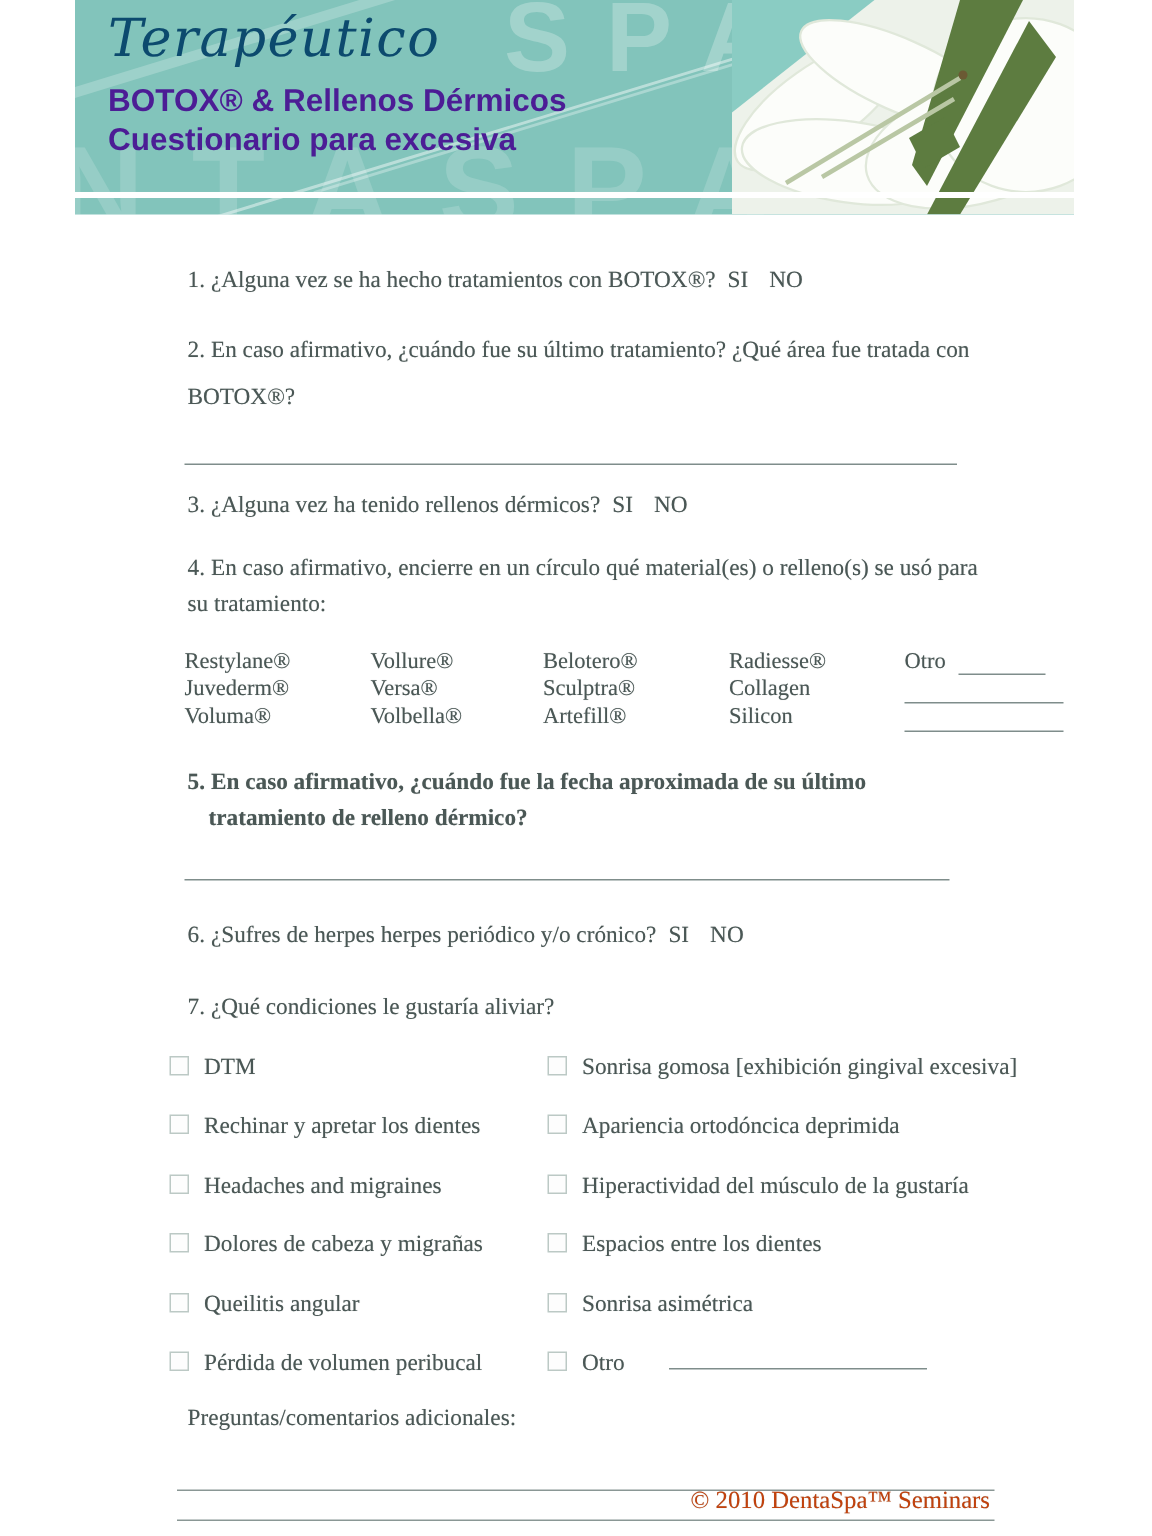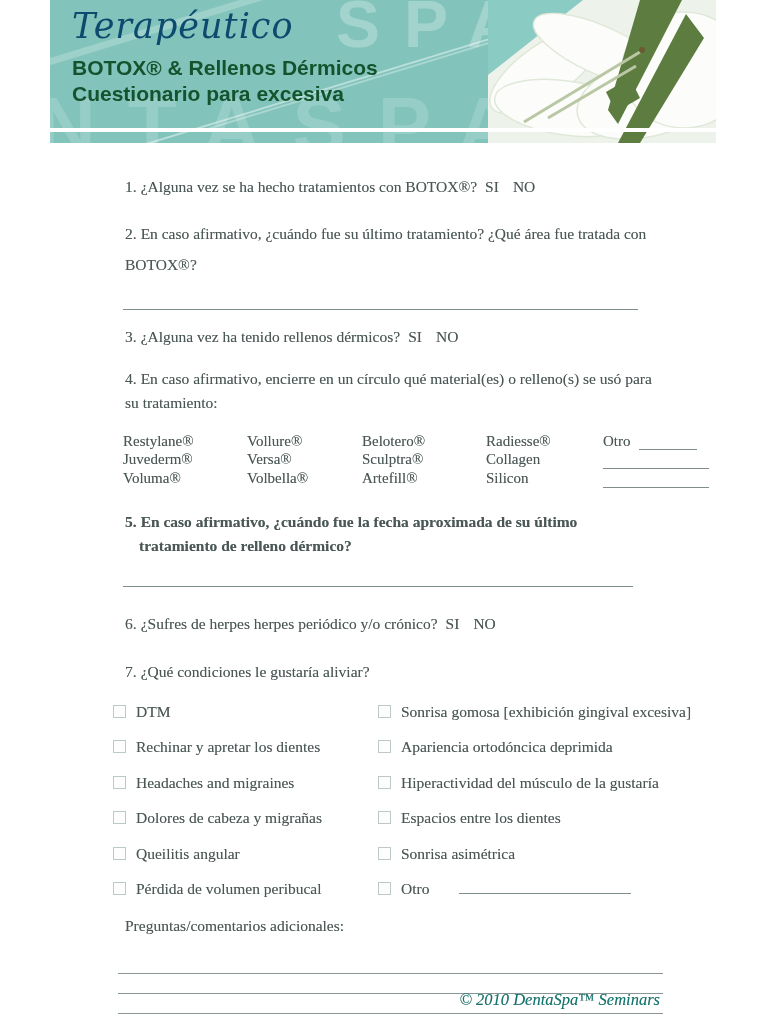--- a/index.html
+++ b/index.html
@@ -28,21 +28,21 @@
   .s2 { width: 420px; left: 150px; top: 66px; height: 1.5px; background: rgba(255,255,255,0.32); }
   .s3 { width: 330px; left: -60px; top: 26px; height: 7px; background: rgba(255,255,255,0.22); }
 
   .banner-text { position: absolute; left: 22px; top: 6px; z-index: 4; }
   .script-title {
     font-family: "DejaVu Serif", serif; font-style: italic;
     font-size: 35px; color: #0c4a6e; letter-spacing: 1px;
   }
   .banner-title, .banner-subtitle {
     font-family: "Liberation Sans", sans-serif; font-weight: bold;
-    font-size: 21px; color: #14532d; line-height: 1.25;
+    font-size: 21px; color: #4c1d95; line-height: 1.25;
   }
   .banner-title { margin-top: 9px; }
 
   .photo { position: absolute; right: 0; top: 0; width: 228px; height: 143px; z-index: 3; }
   .white-line { position: absolute; left: 0; top: 128px; width: 100%; height: 4px; background: #ffffff; z-index: 6; }
 
   
   .content {
     position: absolute; left: 108px; top: 162px; width: 572px;
     font-size: 15.5px; line-height: 1.45;
@@ -72,41 +72,40 @@
   }
   .filler-col div { white-space: nowrap; }
   .other-col .other-row { display: flex; align-items: flex-end; }
   .other-label { margin-right: 8px; }
   .other-line-1 { width: 58px; border-bottom: 1px solid #7f8d8b; height: 13px; }
   .other-line-2 { width: 106px; border-bottom: 1px solid #7f8d8b; height: 15px; margin-top: 3px; }
 
   
   .cb-grid {
     display: grid; grid-template-columns: 252px 1fr;
-    column-gap: 0; row-gap: 17px; margin-top: 12px; gap: 13px;
+    column-gap: 0; row-gap: 17px; margin-top: 12px;
   }
   .cb-item { display: flex; align-items: baseline; margin-left: 5px; }
   .cb-box {
     flex: 0 0 auto; width: 11px; height: 11px;
     border: 1px solid #bcc9c5; background: #fdfdfd;
     margin-right: 10px; transform: translateY(1px);
   }
   .cb-label { white-space: nowrap; }
   .otro-line { display: inline-block; width: 172px; border-bottom: 1px solid #7f8d8b; height: 12px; margin-left: 30px; }
 
   
   .comments-label { margin-top: 14px; }
   .comment-lines { margin-top: 4px; margin-left: 10px; width: 545px; }
   .comment-line { height: 19px; border-bottom: 1px solid #8a9795; }
 
   .footer {
     position: absolute; left: 108px; top: 990px; width: 552px;
-    text-align: right; font-size: 16.5px; color: #0f766e;
+    text-align: right; font-size: 16.5px; color: #c2410c;
     text-shadow: 0 0 0.5px rgba(82,96,94,0.45);
-    font-style: italic;
   }
 </style>
 </head>
 <body>
 
 <div class="page">
 
   <div class="banner">
     <div class="wm wm1">SPA</div>
     <div class="wm wm2">NTASPA</div>

